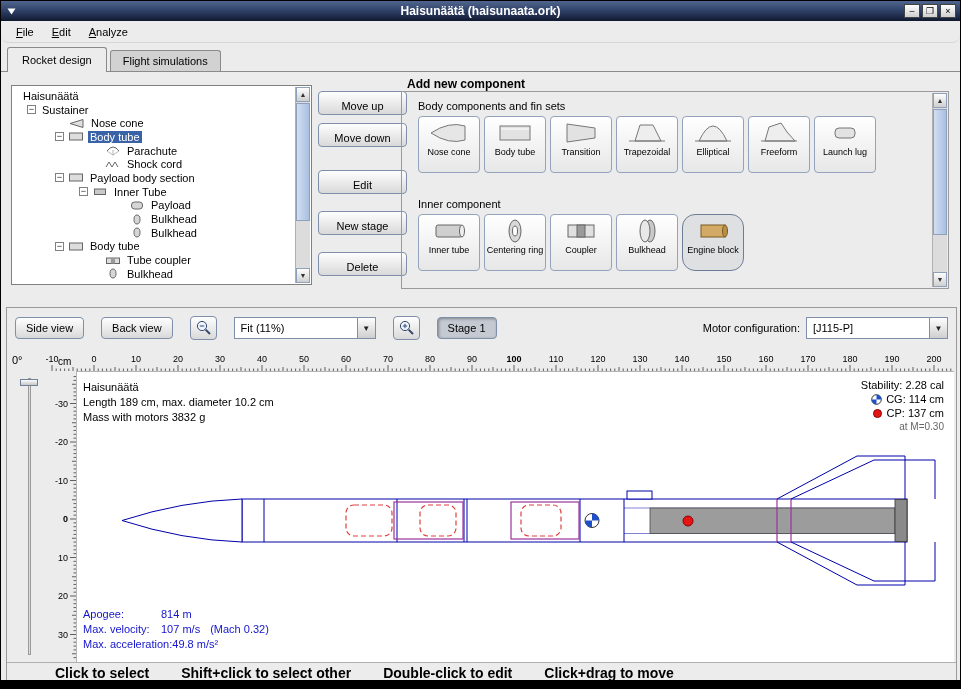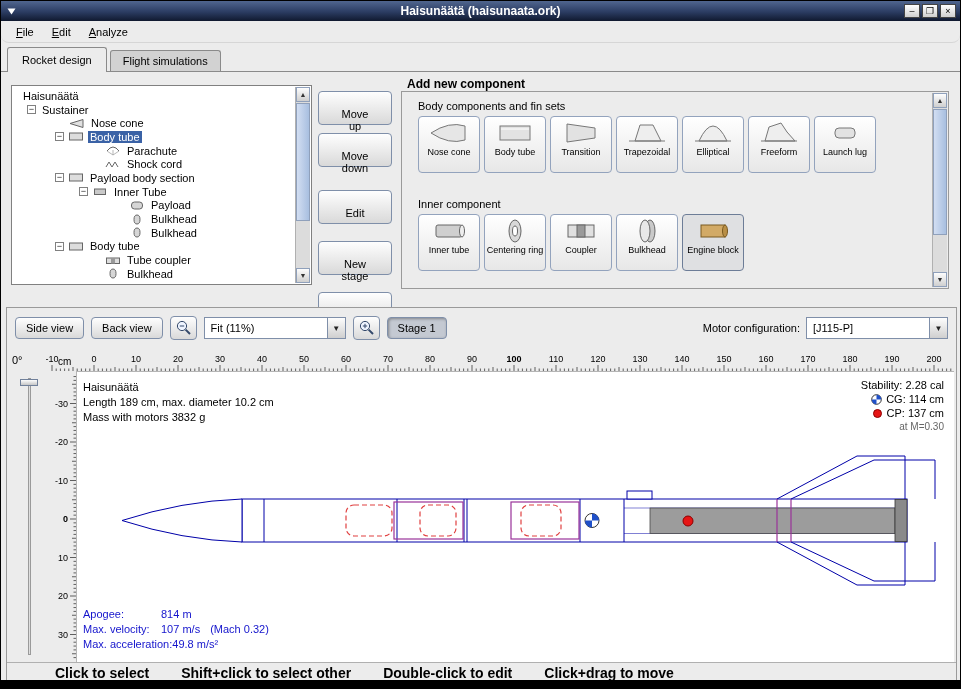--- a/index.html
+++ b/index.html
@@ -34,39 +34,39 @@
   
   .sbv{position:absolute;top:1px;bottom:1px;right:1px;width:15px;background:#dcdcdc;border-left:1px solid #b0b0b0;}
   .sb-up,.sb-down{position:absolute;left:0;right:0;height:15px;background:linear-gradient(#fdfdfd,#cfcfcf);border:1px solid #8fa0bb;font-size:7px;text-align:center;line-height:13px;color:#333;}
   .sb-up{top:0}.sb-down{bottom:0}
   .sb-thumb{position:absolute;left:0;right:0;background:linear-gradient(90deg,#d2def2,#a8bfe0);border:1px solid #8fa0bb;}
 
   
   .btn{font-family:inherit;font-size:11px;padding:4px 10px;background:linear-gradient(#fefefe,#d9d9d9);border:1px solid #7f8fa9;border-radius:4px;color:#000;}
   .btn.pressed{background:#c4c9d2;box-shadow:inset 1px 1px 3px rgba(0,0,0,.35);}
   .btncol{position:absolute;left:317px;top:90px;width:74px;display:flex;flex-direction:column;}
-  .btncol .btn{width:74px;height:24px;padding:16px;}
+  .btncol .btn{width:89px;height:24px;padding:8px;}
   .mb8{margin-bottom:8px}.mb23{margin-bottom:23px}.mb17{margin-bottom:17px}
 
   
   .add-panel{position:absolute;left:400px;top:76px;width:548px;height:214px;}
   .add-title{position:absolute;left:6px;top:0;font-weight:bold;font-size:12px;}
   .add-box{position:absolute;left:0;top:14px;right:0;height:198px;border:1px solid #9a9a9a;}
   .group-label{position:absolute;left:16px;font-size:11px;}
   .g0{top:8px}.g1{top:106px}
   .comp-row{position:absolute;left:16px;display:flex;gap:4px;}
   .r0{top:24px}.r1{top:122px}
   .comp-btn{width:62px;height:57px;background:linear-gradient(#ffffff,#e7e7e7);border:1px solid #93a3bd;border-radius:4px;display:flex;flex-direction:column;align-items:center;padding-top:1px;}
-  .comp-btn.focused{background:#dfe0e2;border-color:#6d7d97;}
+  .comp-btn.focused{background:#dfe0e2;border-color:#6d7d97;border-radius:13px;}
   .cicon{height:30px;display:flex;align-items:center;}
   .clabel{font-size:9px;line-height:9.5px;text-align:center;}
 
   
   .viewer{position:absolute;left:5px;top:306px;width:951px;height:375px;border:1px solid #9a9a9a;background:#ececec;}
-  .vtoolbar{position:absolute;left:0;right:0;top:0;height:40px;display:flex;align-items:center;gap:7px;padding:0 8px;}
+  .vtoolbar{position:absolute;left:0;right:0;top:0;height:40px;display:flex;align-items:center;gap:17px;padding:0 8px;}
   .icon-btn{width:27px;height:24px;padding:0;display:inline-flex;align-items:center;justify-content:center;}
   .combo{height:22px;display:flex;align-items:center;background:#fff;border:1px solid #7f8fa9;}
   .combo-text{padding:0 6px;font-size:11px;flex:1;white-space:nowrap;overflow:hidden;}
   .combo-arrow{width:18px;height:100%;background:linear-gradient(#fdfdfd,#cfcfcf);border-left:1px solid #7f8fa9;font-size:8px;display:flex;align-items:center;justify-content:center;color:#222;}
   .zoom-combo{width:142px;}
   .motor-group{margin-left:auto;display:flex;align-items:center;gap:6px;}
   .motor-combo{width:142px;}
   .motor-label{font-size:11px;}
 
   .angle-label{position:absolute;left:5px;top:46px;font-size:11px;}

